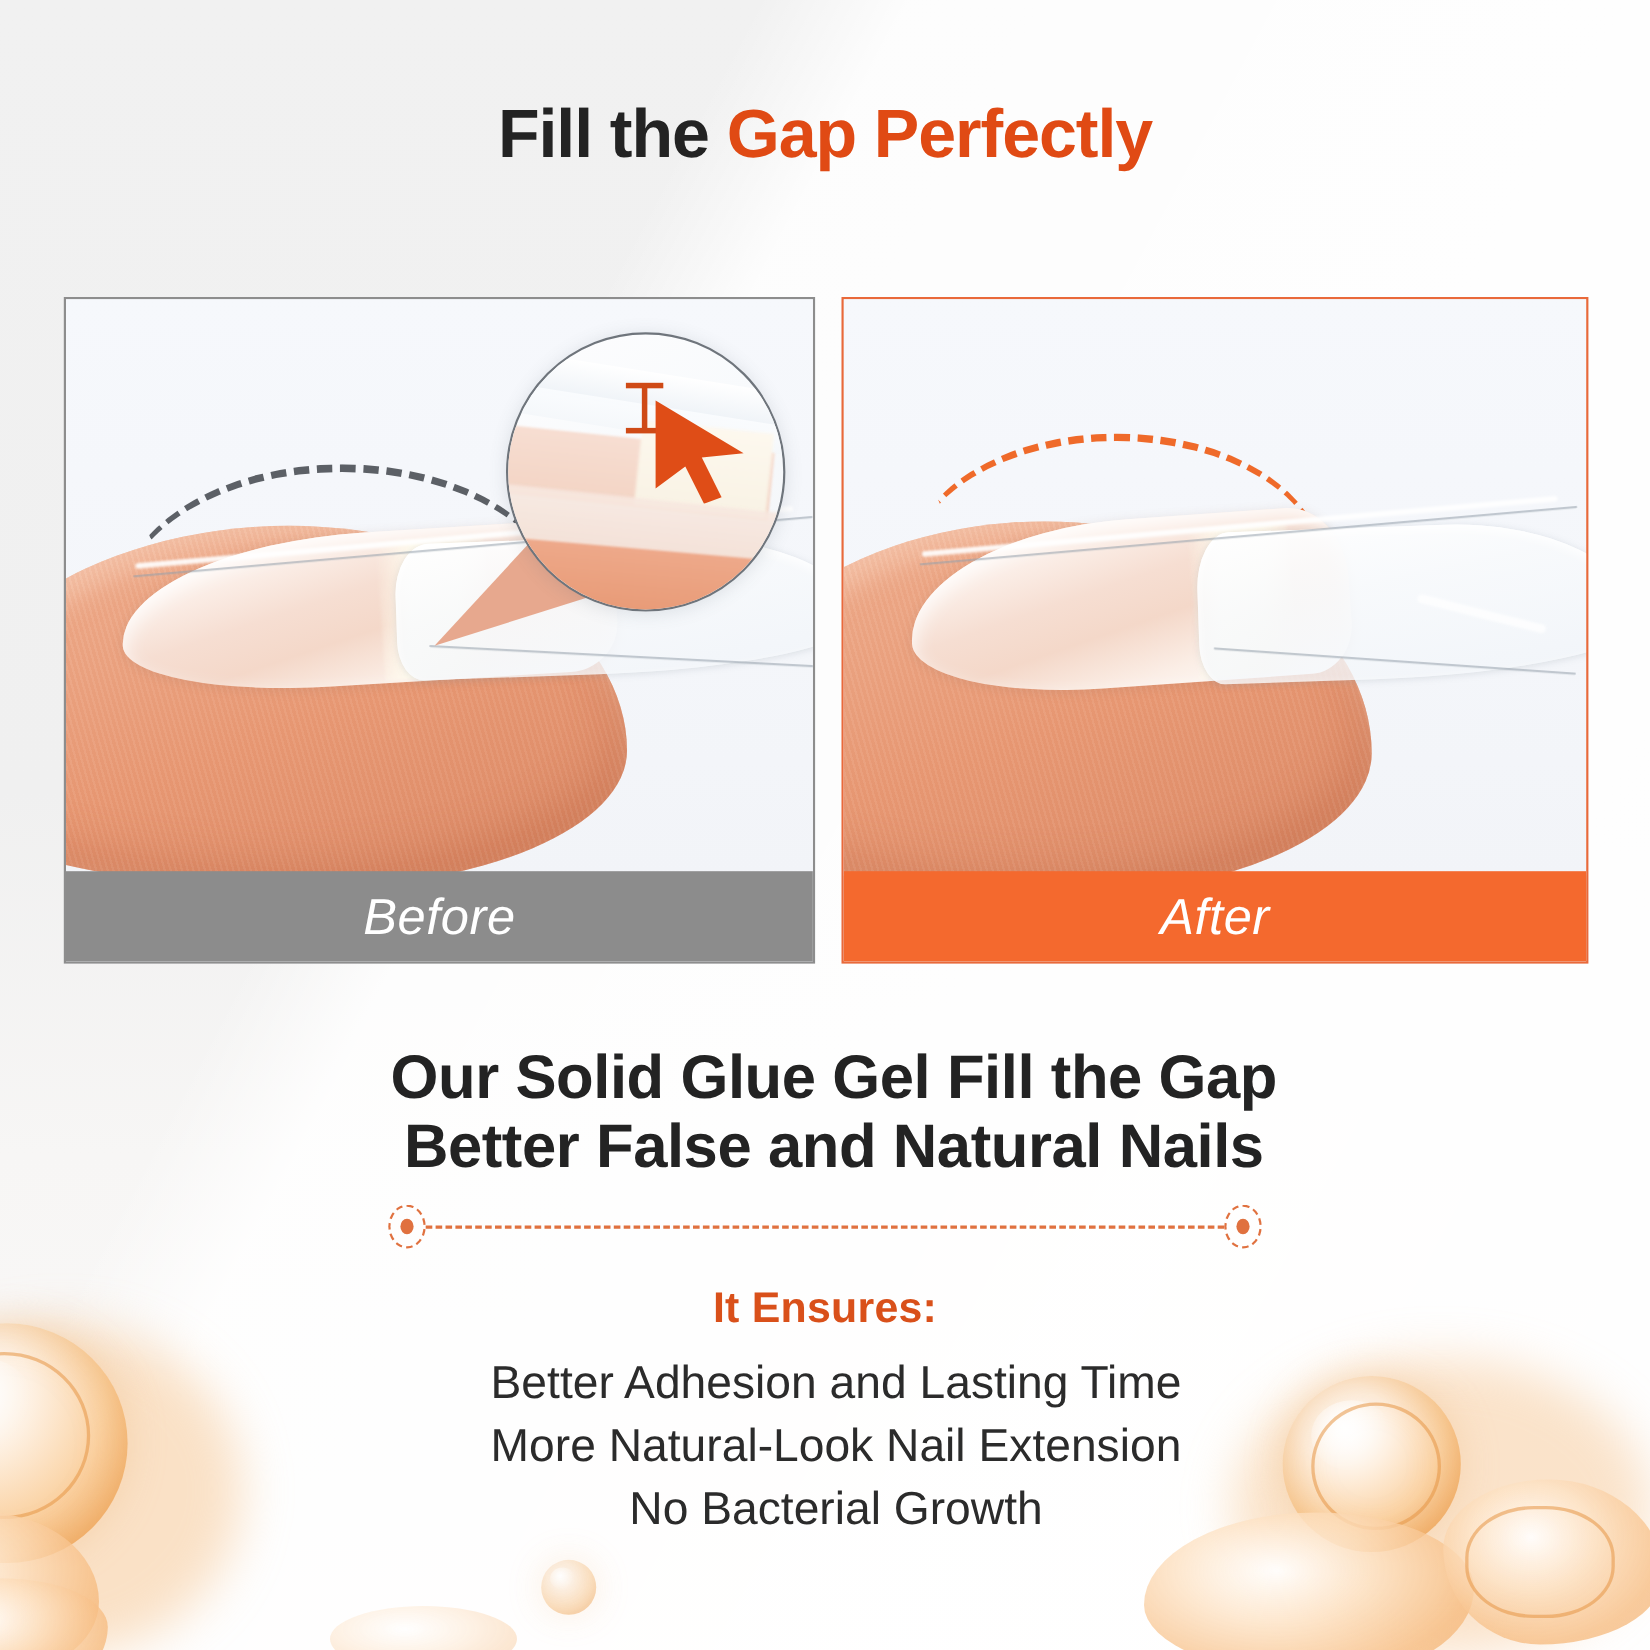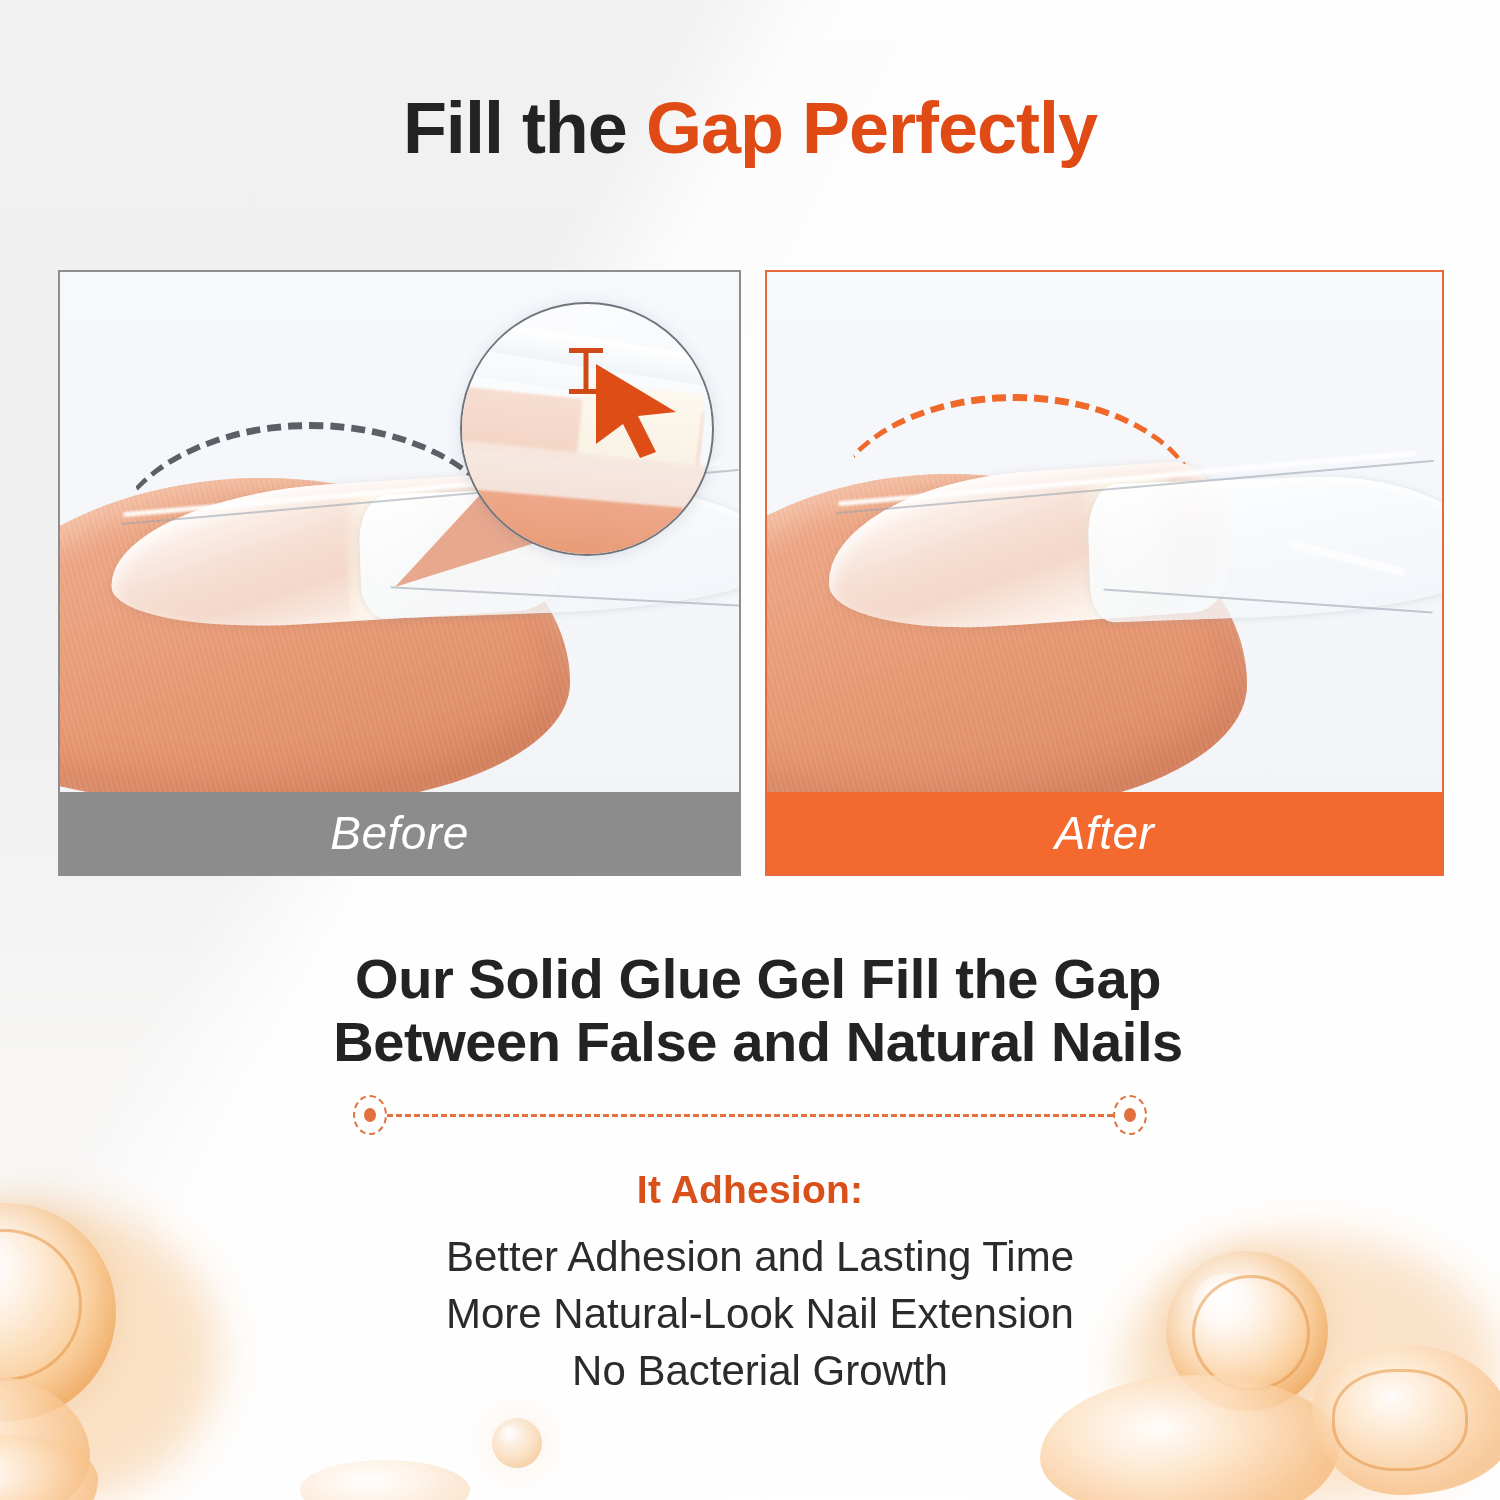--- a/index.html
+++ b/index.html
@@ -13,21 +13,21 @@
     position:relative;width:1500px;height:1500px;
     background:
       linear-gradient(118deg, rgba(255,255,255,0) 0%, rgba(255,255,255,0) 30%, rgba(255,255,255,.85) 36%, rgba(255,255,255,.95) 70%, rgba(255,255,255,.9) 100%),
       linear-gradient(180deg,#f1f1f1 0%, #f0f0f0 48%, #f7f6f5 70%, #fbf9f8 100%);
   }
 
   
   .title{
     position:absolute;left:0;right:0;top:92px;
     text-align:center;
-    font-size:72px;font-weight:bold;
+    font-size:62px;font-weight:bold;
     letter-spacing:-1px;line-height:1;
     white-space:nowrap;
   }
   .t-dark{color:#232323;}
   .t-orange{color:#e04a14;}
 
   
   .panel{
     position:absolute;top:270px;height:606px;
     background:#f5f7fb;
@@ -218,34 +218,34 @@
       <div class="edgeline" style="left:68px;top:214px;width:600px;height:2px;border-radius:2px;transform:rotate(-5deg);"></div>
       <div class="edgeline" style="left:336px;top:328px;width:330px;height:2px;border-radius:2px;transform:rotate(4deg);"></div>
       <div class="glossline" style="left:520px;top:282px;width:120px;height:8px;border-radius:6px;transform:rotate(14deg);opacity:.85;"></div>
     </div>
 
     <div class="caption orange">After</div>
   </div>
 
   <div class="subhead">
     <div>Our Solid Glue Gel Fill the Gap</div>
-    <div>Between False and Natural Nails</div>
+    <div>Better False and Natural Nails</div>
   </div>
 
   <div class="divider">
     <div class="cap">
         <i></i>
       </div>
     <div class="line"></div>
     <div class="cap">
         <i></i>
       </div>
   </div>
 
-  <div class="ensures-title">It Adhesion:</div>
+  <div class="ensures-title">It Ensures:</div>
   <div class="ensures-list">
     <div>Better Adhesion and Lasting Time</div>
     <div>More Natural-Look Nail Extension</div>
     <div>No Bacterial Growth</div>
   </div>
 
   <div class="deco" style="left:-120px;top:1185px;width:480px;height:330px;">
     <div class="softglow" style="left:10px;top:20px;width:330px;height:300px;background:rgba(246,190,130,.45);"></div>
     <div class="bubble" style="left:16px;top:18px;width:220px;height:218px;"></div>
     <div class="gelstreak" style="left:46px;top:44px;width:150px;height:146px;"></div>

